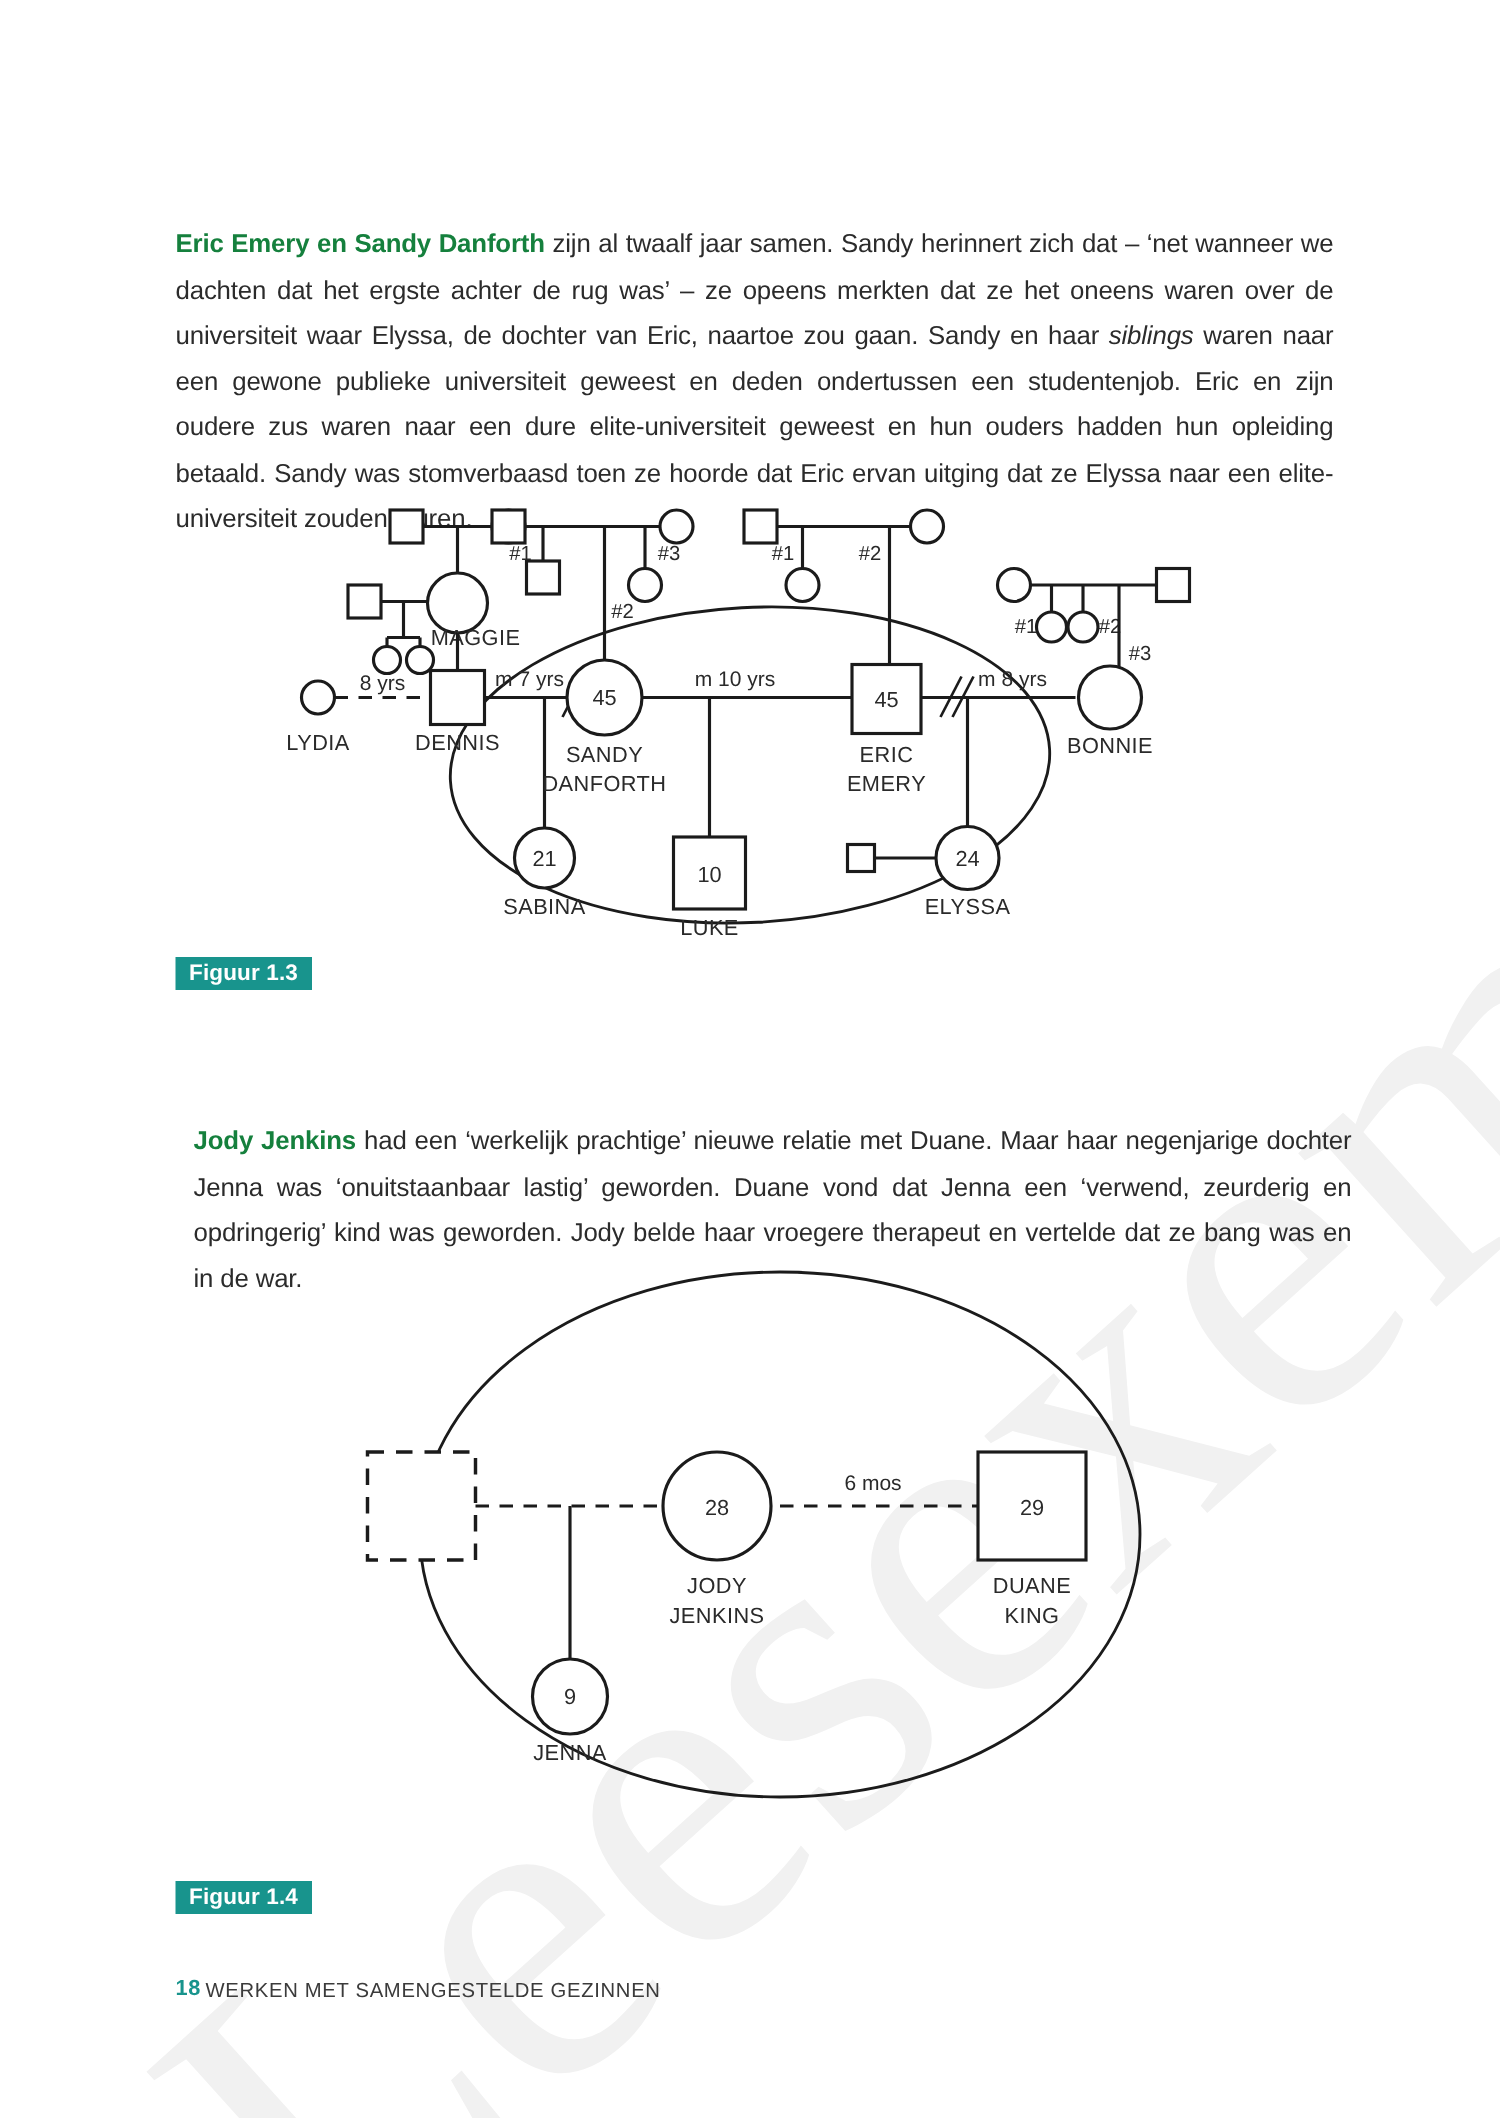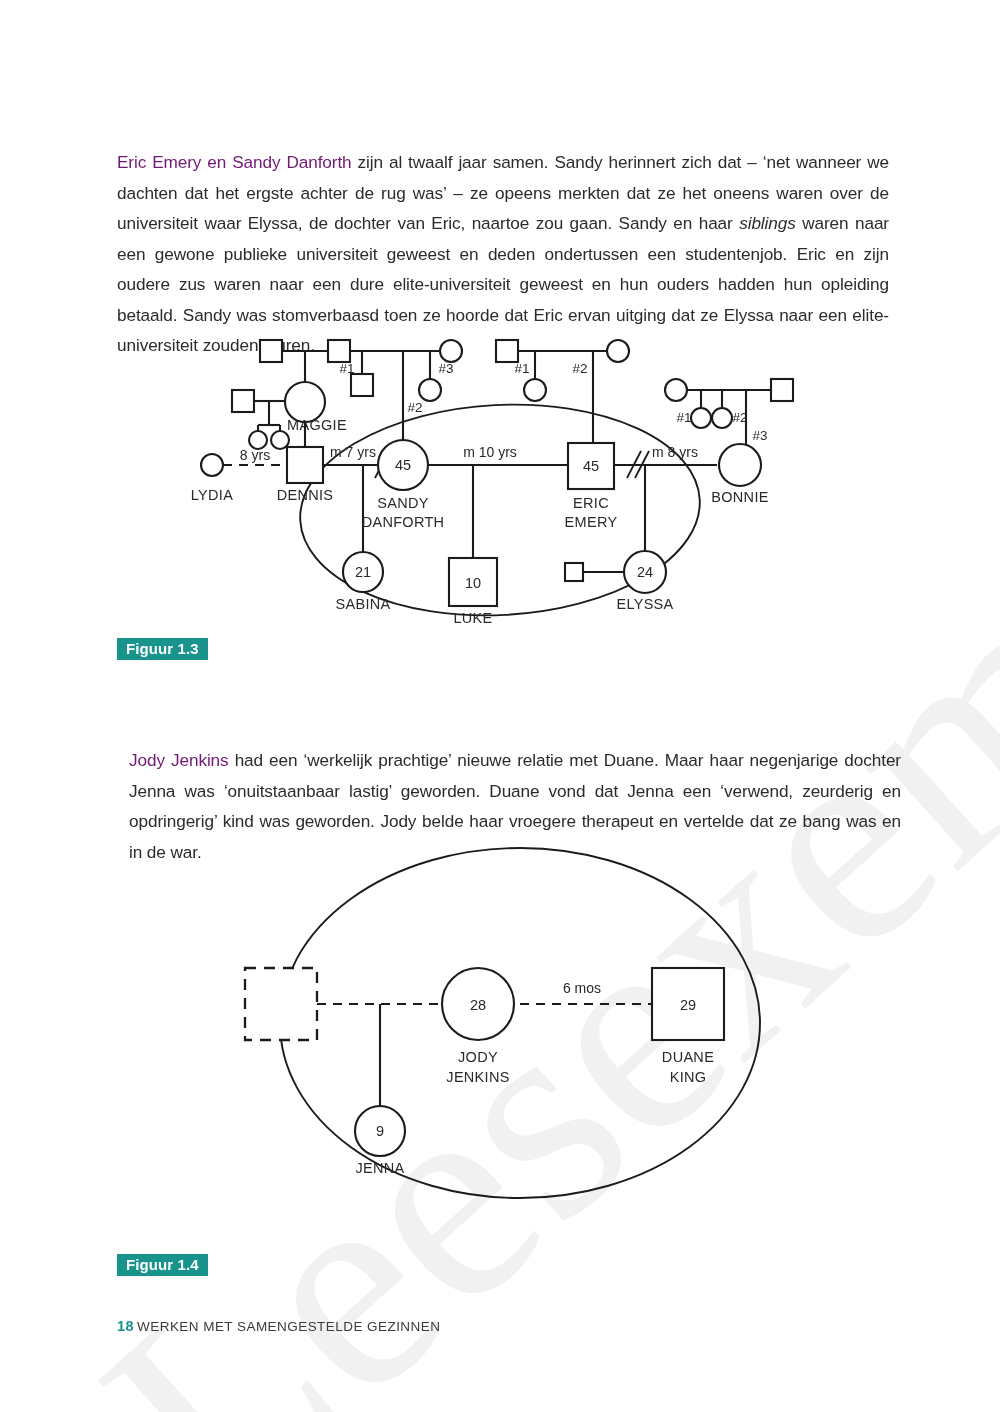--- a/index.html
+++ b/index.html
@@ -32,21 +32,21 @@
   .para{
     position:absolute;
     left:117px;
     width:772px;
     font-size:17.2px;
     line-height:30.5px;
     text-align:justify;
     color:#2b2b2b;
     letter-spacing:-0.1px;
   }
-  .para .lead{ color:#701a75; font-weight:normal; }
+  .para .lead{ color:#15803d; font-weight:bold; }
   .para em{ font-style:italic; }
 
   #para-1{ top:130px; }
   #para-2{ top:728px;margin-left:12px; }
 
   .caption{
     position:absolute;
     left:117px;
     font-size:15px;
     color:#3a3a3a;

